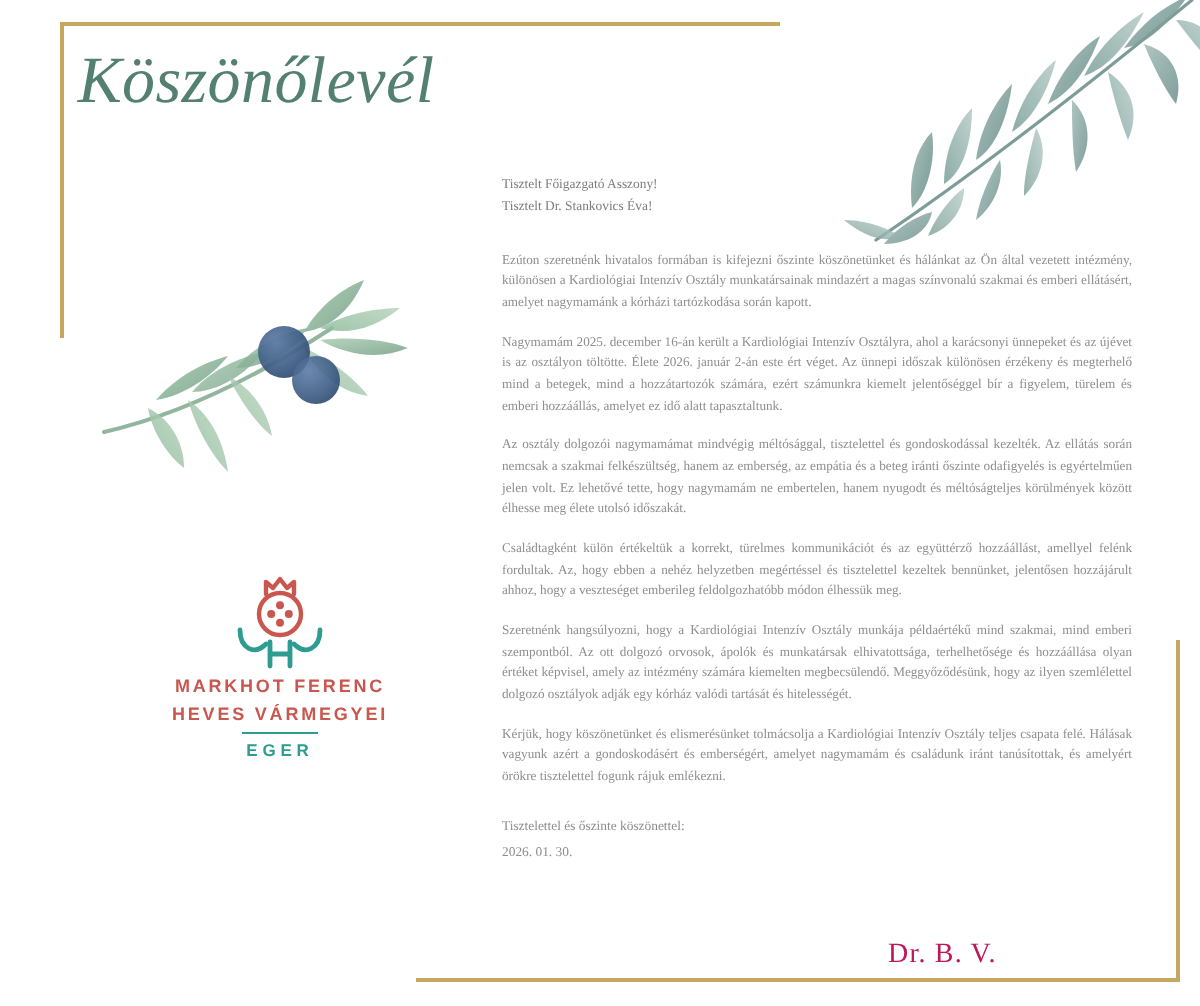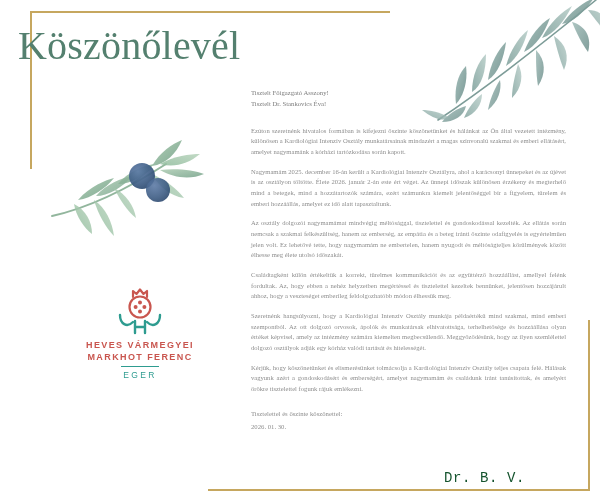--- a/index.html
+++ b/index.html
@@ -33,23 +33,24 @@
     left: 18px;
     top: 22px;
     width: 220px;
     text-align: center;
     color: #54806f;
     font-family: "Liberation Serif", serif;
     line-height: 1.18;
   }
   .title-line-1 {
     display: block;
-    font-size: 40px;
+    font-size: 33px;
     letter-spacing: 0.2px;
     white-space: nowrap;
+    font-style: italic;
   }
   .title-line-2 {
     display: block;
     font-size: 33px;
     letter-spacing: 0.2px;
     margin-top: 7px;
   }
 
   
   .olive-branch {
@@ -88,21 +89,21 @@
   .logo-l2 { font-size: 9px; margin-top: 2px; }
   .logo-l3 { font-size: 7.2px; margin-top: 2px; letter-spacing: 1.2px; }
   .logo-rule {
     width: 38px;
     height: 1.4px;
     background: #2e9c90;
     margin: 4px auto 3px auto;
   }
   .logo-l4 {
     font-family: "Liberation Sans", sans-serif;
-    font-weight: normal;
+    font-weight: bold;
     font-size: 8.5px;
     color: #2e9c90;
     letter-spacing: 2.4px;
   }
 
   
   .letter {
     position: absolute;
     left: 251px;
     top: 88px;
@@ -127,23 +128,23 @@
   .closing {
     margin-top: 12px;
     font-size: 6.7px;
     line-height: 2.0;
   }
   .closing div { white-space: nowrap; }
   .signature {
     position: absolute;
     left: 444px;
     top: 470px;
-    font-family: Liberation Mono, monospace;
+    font-family: Liberation Serif, serif;
     font-size: 14px;
-    color: #14532d;
+    color: #be185d;
     letter-spacing: 0.6px;
     white-space: nowrap;
   }
 </style>
 </head>
 <body>
 
 <div id="page">
 
   <div class="frame-line frame-top"></div>
@@ -239,22 +240,22 @@
       <circle cx="26" cy="14.6" r="2.0" fill="#c9564f"></circle>
       <circle cx="21.6" cy="19" r="2.0" fill="#c9564f"></circle>
       <circle cx="30.4" cy="19" r="2.0" fill="#c9564f"></circle>
       <circle cx="26" cy="23.4" r="2.0" fill="#c9564f"></circle>
 
       <path d="M6 27 C 6 36, 13 40, 19 34" stroke="#2e9c90" stroke-width="2.4" fill="none" stroke-linecap="round"></path>
       <path d="M46 27 C 46 36, 39 40, 33 34" stroke="#2e9c90" stroke-width="2.4" fill="none" stroke-linecap="round"></path>
 
       <path d="M21 33 L21 45 M31 33 L31 45 M21 39 L31 39" stroke="#2e9c90" stroke-width="2.4" fill="none" stroke-linecap="round"></path>
     </svg>
+    <div class="logo-text logo-l2">MARKHOT FERENC</div>
     <div class="logo-text logo-l1">HEVES VÁRMEGYEI</div>
-    <div class="logo-text logo-l2">MARKHOT FERENC</div>
     <div class="logo-rule"></div>
     <div class="logo-l4">EGER</div>
   </div>
 
   <div class="letter">
     <div class="salutation">
       <div>Tisztelt Főigazgató Asszony!</div>
       <div>Tisztelt Dr. Stankovics Éva!</div>
     </div>
     <p>Ezúton szeretnénk hivatalos formában is kifejezni őszinte köszönetünket és hálánkat az Ön által vezetett intézmény, különösen a Kardiológiai Intenzív Osztály munkatársainak mindazért a magas színvonalú szakmai és emberi ellátásért, amelyet nagymamánk a kórházi tartózkodása során kapott.</p>

